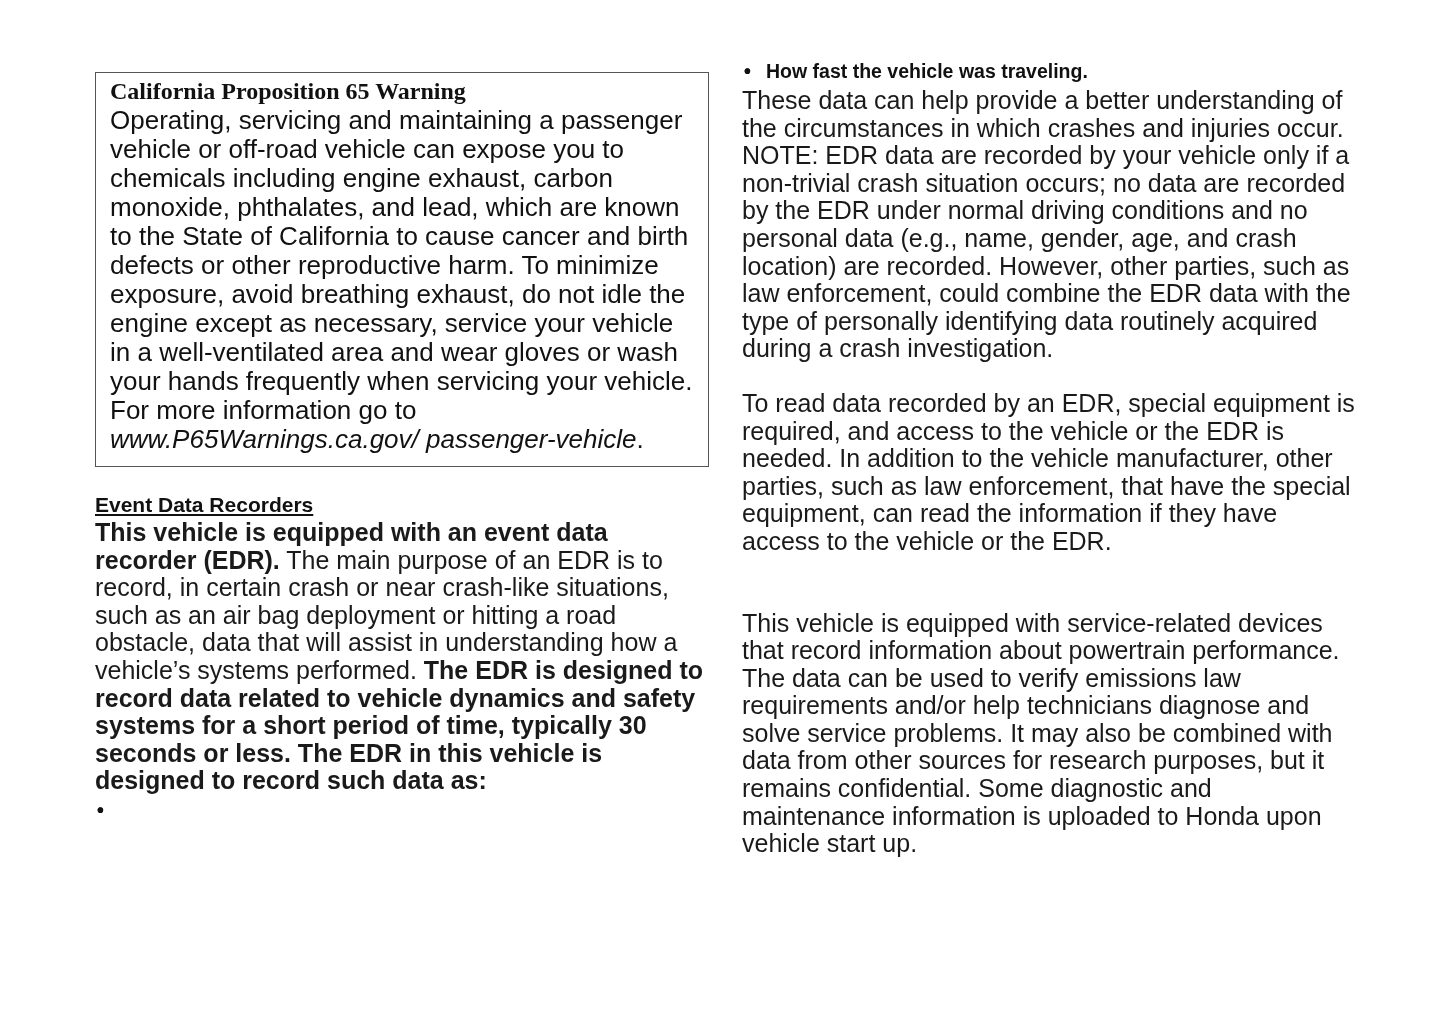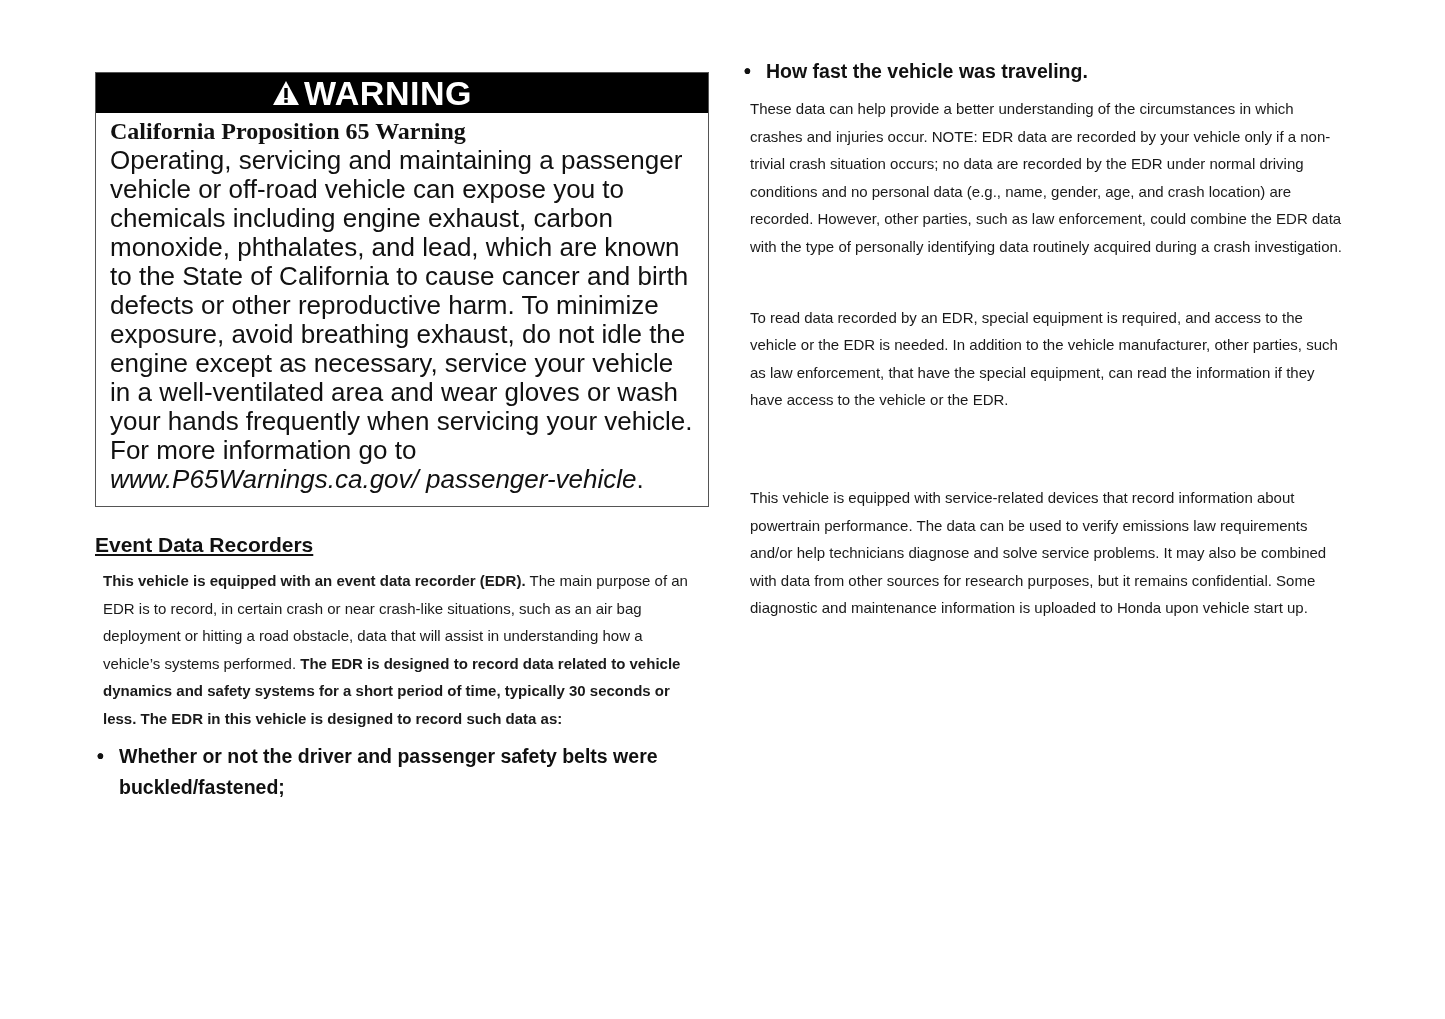--- a/index.html
+++ b/index.html
@@ -16,57 +16,49 @@
     align-items: center; justify-content: center; font-weight: bold;
     font-size: 34px; letter-spacing: 0.5px; padding-right: 60px;
   }
   .warn-head svg { width: 28px; height: 26px; margin-right: 4px; }
   .warn-body { padding: 4px 14px 12px 14px; font-size: 26px; line-height: 29px; }
   .warn-title { font-weight: bold; font-size: 24px; display: block; font-family: Liberation Serif, serif; }
   .warn-text { display: block; }
   .warn-link { font-style: italic; }
 
   .h2 { font-size: 21px; font-weight: bold; margin: 0; line-height: 28px; text-decoration: underline; }
-  .p { font-size: 15px; line-height: 27.6px; margin: 8px; color: #1a1a1a; }
+  .p { font-size: 25px; line-height: 27.6px; margin: 0; color: #1a1a1a; }
   .b { font-weight: bold; }
   .bullets { list-style: none; margin: 0; padding: 0; }
   .bullets li {
     position: relative; padding-left: 24px; font-weight: bold; font-size: 19.5px;
     line-height: 31px; color: #111;
   }
   .bullets li .dot { position: absolute; left: 2px; top: 0; }
 
   .edr-section { margin-top: 24px; }
   .gap { height: 27px; }
 </style>
 </head>
 <body>
 
 <div class="col-left">
   <div class="warn-box">
-    <div class="warn-head">
-      <svg viewBox="0 0 28 26">
-        <polygon points="14,1 27,25 1,25" fill="#fff"></polygon>
-        <rect x="12.3" y="8" width="3.4" height="10" fill="#000"></rect>
-        <rect x="12.3" y="19.5" width="3.4" height="3.4" fill="#000"></rect>
-      </svg>
-      <span>WARNING</span>
-    </div>
     <div class="warn-body">
       <span class="warn-title">California Proposition 65 Warning</span>
       <span class="warn-text"><span>Operating, servicing and maintaining a passenger vehicle or off-road vehicle can expose you to chemicals including engine exhaust, carbon monoxide, phthalates, and lead, which are known to the State of California to cause cancer and birth defects or other reproductive harm. To minimize exposure, avoid breathing exhaust, do not idle the engine except as necessary, service your vehicle in a well-ventilated area and wear gloves or wash your hands frequently when servicing your vehicle. For more information go to </span><span class="warn-link">www.P65Warnings.ca.gov/ passenger-vehicle</span><span>.</span></span>
     </div>
   </div>
 
   <div class="edr-section">
     <h2 class="h2">Event Data Recorders</h2>
     <p class="p"><span class="b">This vehicle is equipped with an event data recorder (EDR).</span><span> The main purpose of an EDR is to record, in certain crash or near crash-like situations, such as an air bag deployment or hitting a road obstacle, data that will assist in understanding how a vehicle’s systems performed. </span><span class="b">The EDR is designed to record data related to vehicle dynamics and safety systems for a short period of time, typically 30 seconds or less. The EDR in this vehicle is designed to record such data as:</span></p>
     <ul class="bullets">
       <li><span class="dot">•</span></li>
-      <li><span class="dot">•</span><span>Whether or not the driver and passenger safety belts were buckled/fastened;</span></li>
+      <li><span class="dot">•</span></li>
     </ul>
   </div>
 </div>
 
 <div class="col-right">
   <ul class="bullets">
     <li><span class="dot">•</span></li>
     <li><span class="dot">•</span><span>How fast the vehicle was traveling.</span></li>
   </ul>
   <p class="p">These data can help provide a better understanding of the circumstances in which crashes and injuries occur. NOTE: EDR data are recorded by your vehicle only if a non-trivial crash situation occurs; no data are recorded by the EDR under normal driving conditions and no personal data (e.g., name, gender, age, and crash location) are recorded. However, other parties, such as law enforcement, could combine the EDR data with the type of personally identifying data routinely acquired during a crash investigation.</p>

